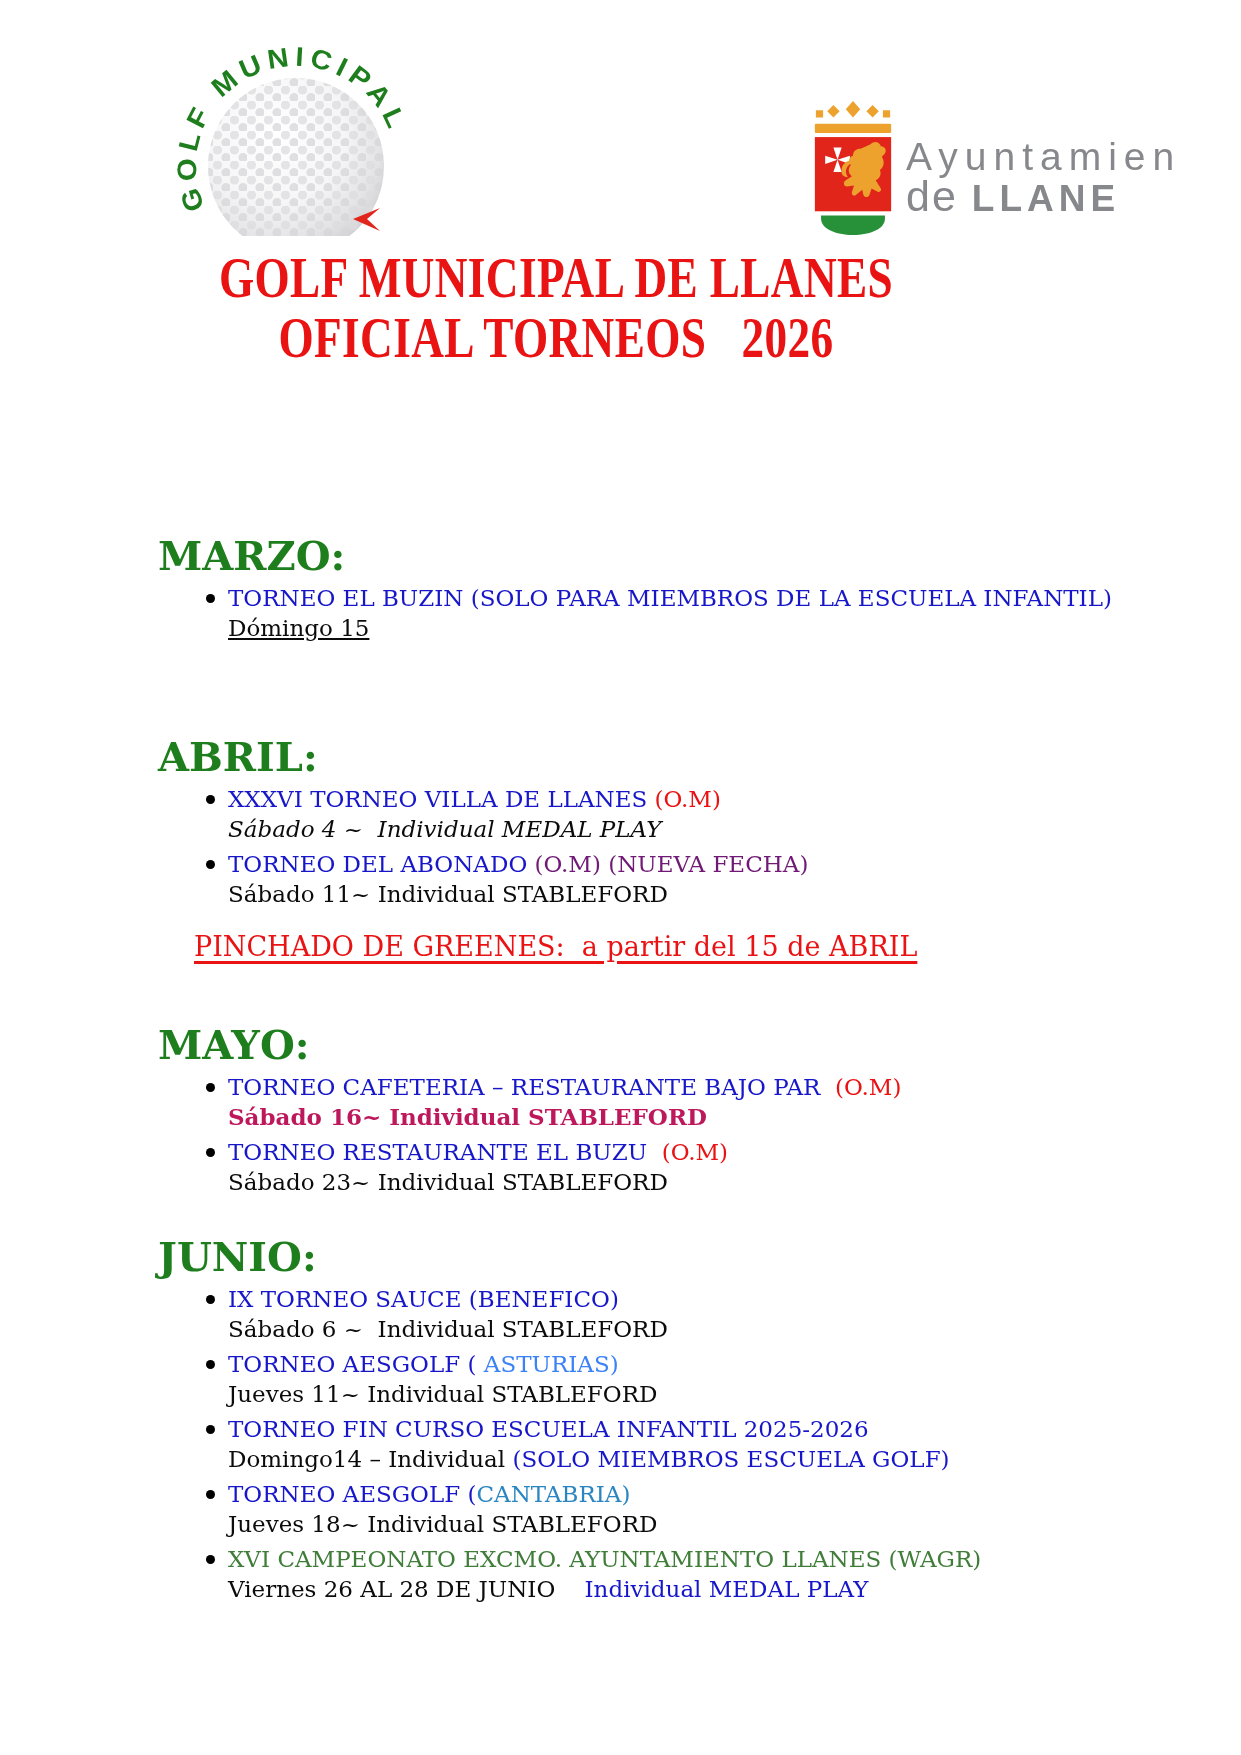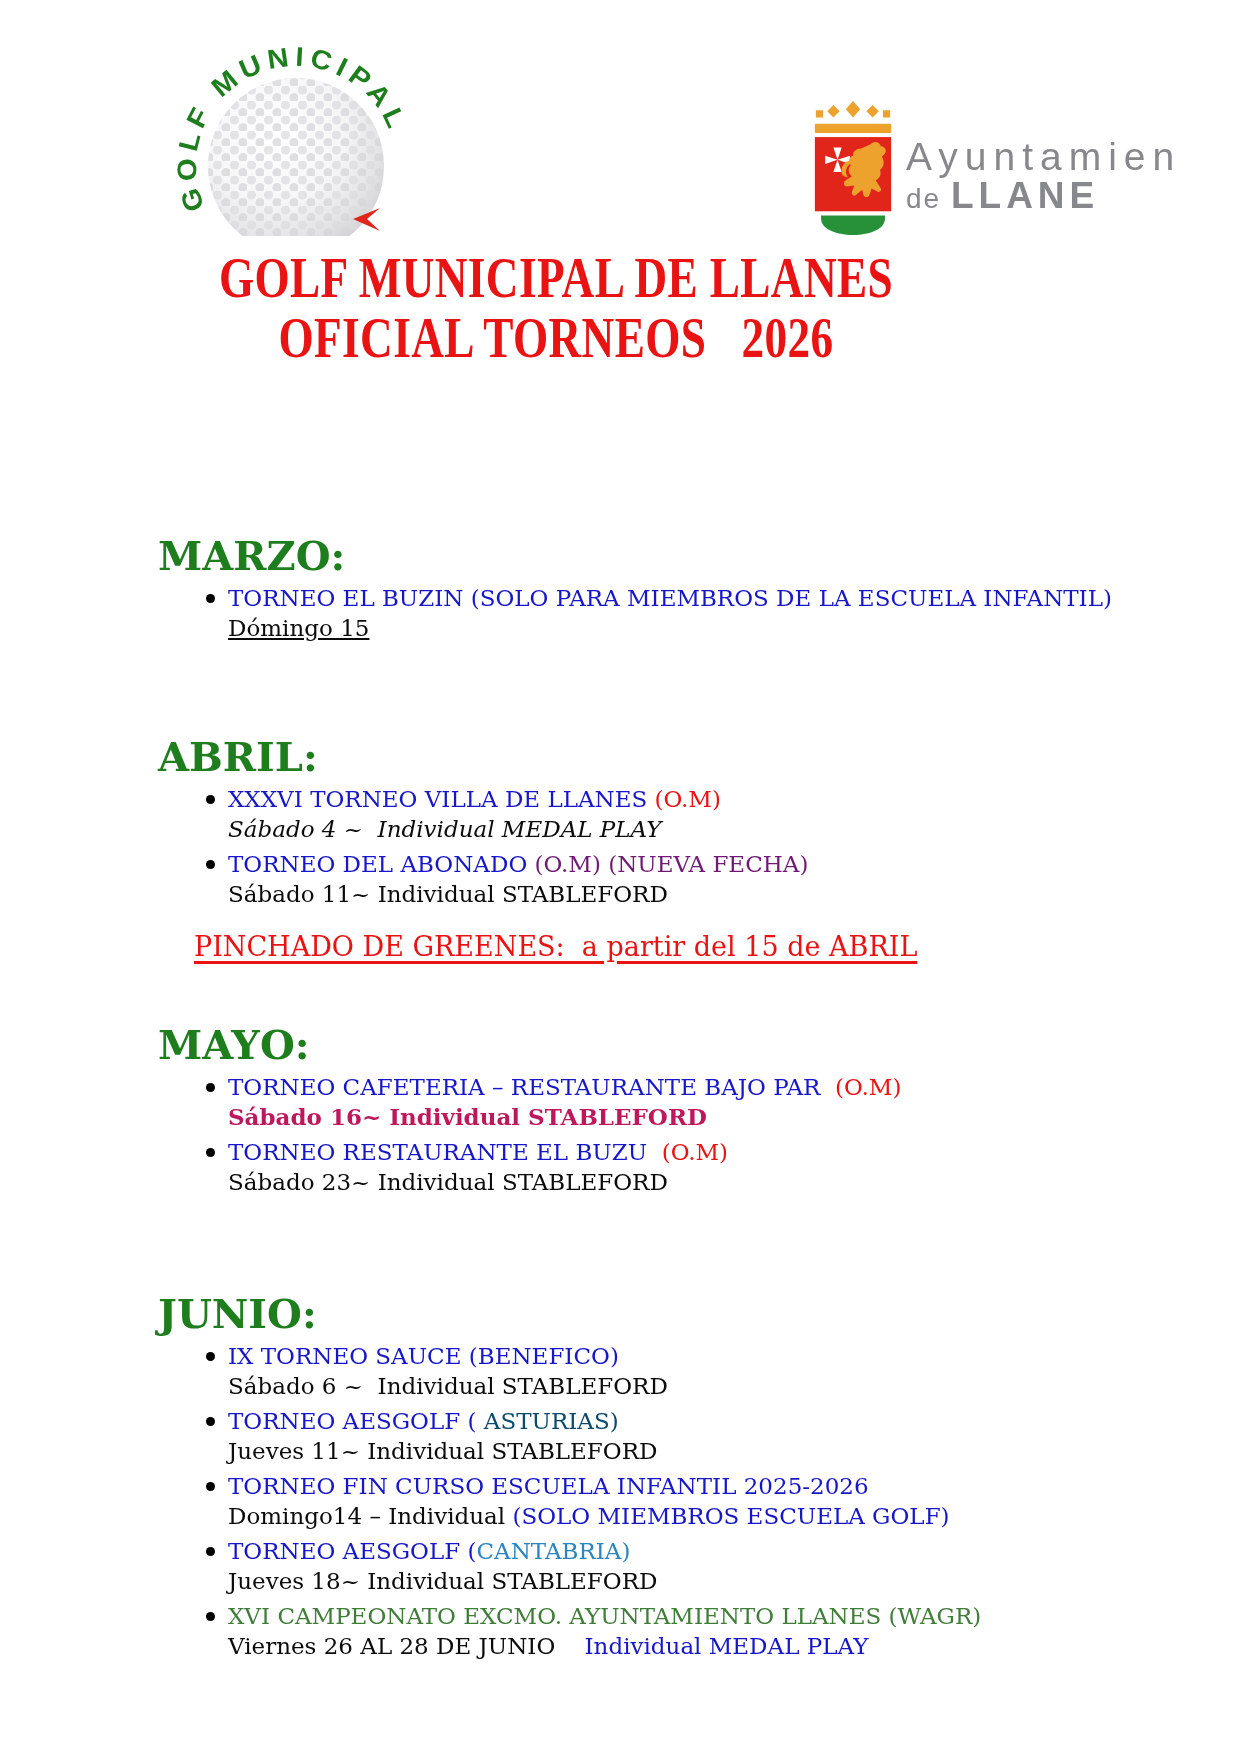--- a/index.html
+++ b/index.html
@@ -12,33 +12,33 @@
     width:1241px;height:1755px;background:#ffffff;overflow:hidden;position:relative;
     font-family:"DejaVu Serif", serif;color:var(--black);
   }
   .header{position:relative;height:236px;}
   .golf-logo{position:absolute;left:128px;top:26px;width:305px;height:210px;overflow:hidden;}
   .ayto-logo{position:absolute;left:812px;top:101px;width:82px;height:134px;}
   .ayto-name{position:absolute;left:906px;top:138px;width:335px;overflow:hidden;
     font-family:"Liberation Sans", sans-serif;color:var(--gray_text);white-space:nowrap;}
   .ayto-line1{font-size:39px;letter-spacing:7px;line-height:38px;}
   .ayto-line2{line-height:40px;}
-  .ayto-de{font-size:28px;letter-spacing:2px;}
+  .ayto-de{font-size:43px;letter-spacing:2px;}
   .ayto-llanes{font-size:37px;font-weight:bold;letter-spacing:5px;}
   .title-block{width:1112px;margin:12px 0 0 0;text-align:center;}
   .title-line{
     font-family:"Liberation Serif", serif;font-weight:700;color:var(--red);
     font-size:58px;line-height:60px;transform:scaleX(0.78);transform-origin:50% 50%;
     white-space:pre;letter-spacing:0.5px;margin:0;
   }
   .schedule{margin:166px 0 0 158px;}
   .month-section{margin:0;}
   .month-section:nth-of-type(2){margin-top:92px;}
   .month-section:nth-of-type(3){margin-top:58px;}
-  .month-section:nth-of-type(4){margin-top:95px;}
+  .month-section:nth-of-type(4){margin-top:38px;}
   .month{font-size:40px;line-height:44px;font-weight:700;color:var(--green);margin:0;
     font-family:"DejaVu Serif", serif;}
   .item{display:flex;align-items:flex-start;margin-top:5px;}
   .dot{width:9px;height:9px;border-radius:50%;background:#000;margin:11px 0 0 48px;flex:none;}
   .lines{margin-left:13px;}
   .line{font-size:23px;line-height:30px;white-space:pre-wrap;}
   .note{margin:20px 0 0 36px;font-size:27px;line-height:36px;color:var(--red);white-space:pre-wrap;
     text-decoration:underline;text-decoration-thickness:3px;text-underline-offset:5px;}
 </style>
 </head>
@@ -156,21 +156,21 @@
         <div class="item">
           <span class="dot"></span>
           <div class="lines">
             <div class="line"><span style="color: rgb(23, 23, 201);">IX TORNEO SAUCE (BENEFICO)</span></div>
             <div class="line"><span style="color: rgb(11, 11, 11);">Sábado 6 ~  Individual STABLEFORD</span></div>
           </div>
         </div>
         <div class="item">
           <span class="dot"></span>
           <div class="lines">
-            <div class="line"><span style="color: rgb(23, 23, 201);">TORNEO AESGOLF ( </span><span style="color: #0c4a6e;">ASTURIAS)</span></div>
+            <div class="line"><span style="color: rgb(23, 23, 201);">TORNEO AESGOLF ( </span><span style="color: #3b82f6;">ASTURIAS)</span></div>
             <div class="line"><span style="color: rgb(11, 11, 11);">Jueves 11~ Individual STABLEFORD</span></div>
           </div>
         </div>
         <div class="item">
           <span class="dot"></span>
           <div class="lines">
             <div class="line"><span style="color: rgb(23, 23, 201);">TORNEO FIN CURSO ESCUELA INFANTIL 2025-2026</span></div>
             <div class="line"><span style="color: rgb(11, 11, 11);">Domingo14 – Individual </span><span style="color: rgb(23, 23, 201);">(SOLO MIEMBROS ESCUELA GOLF)</span></div>
           </div>
         </div>

